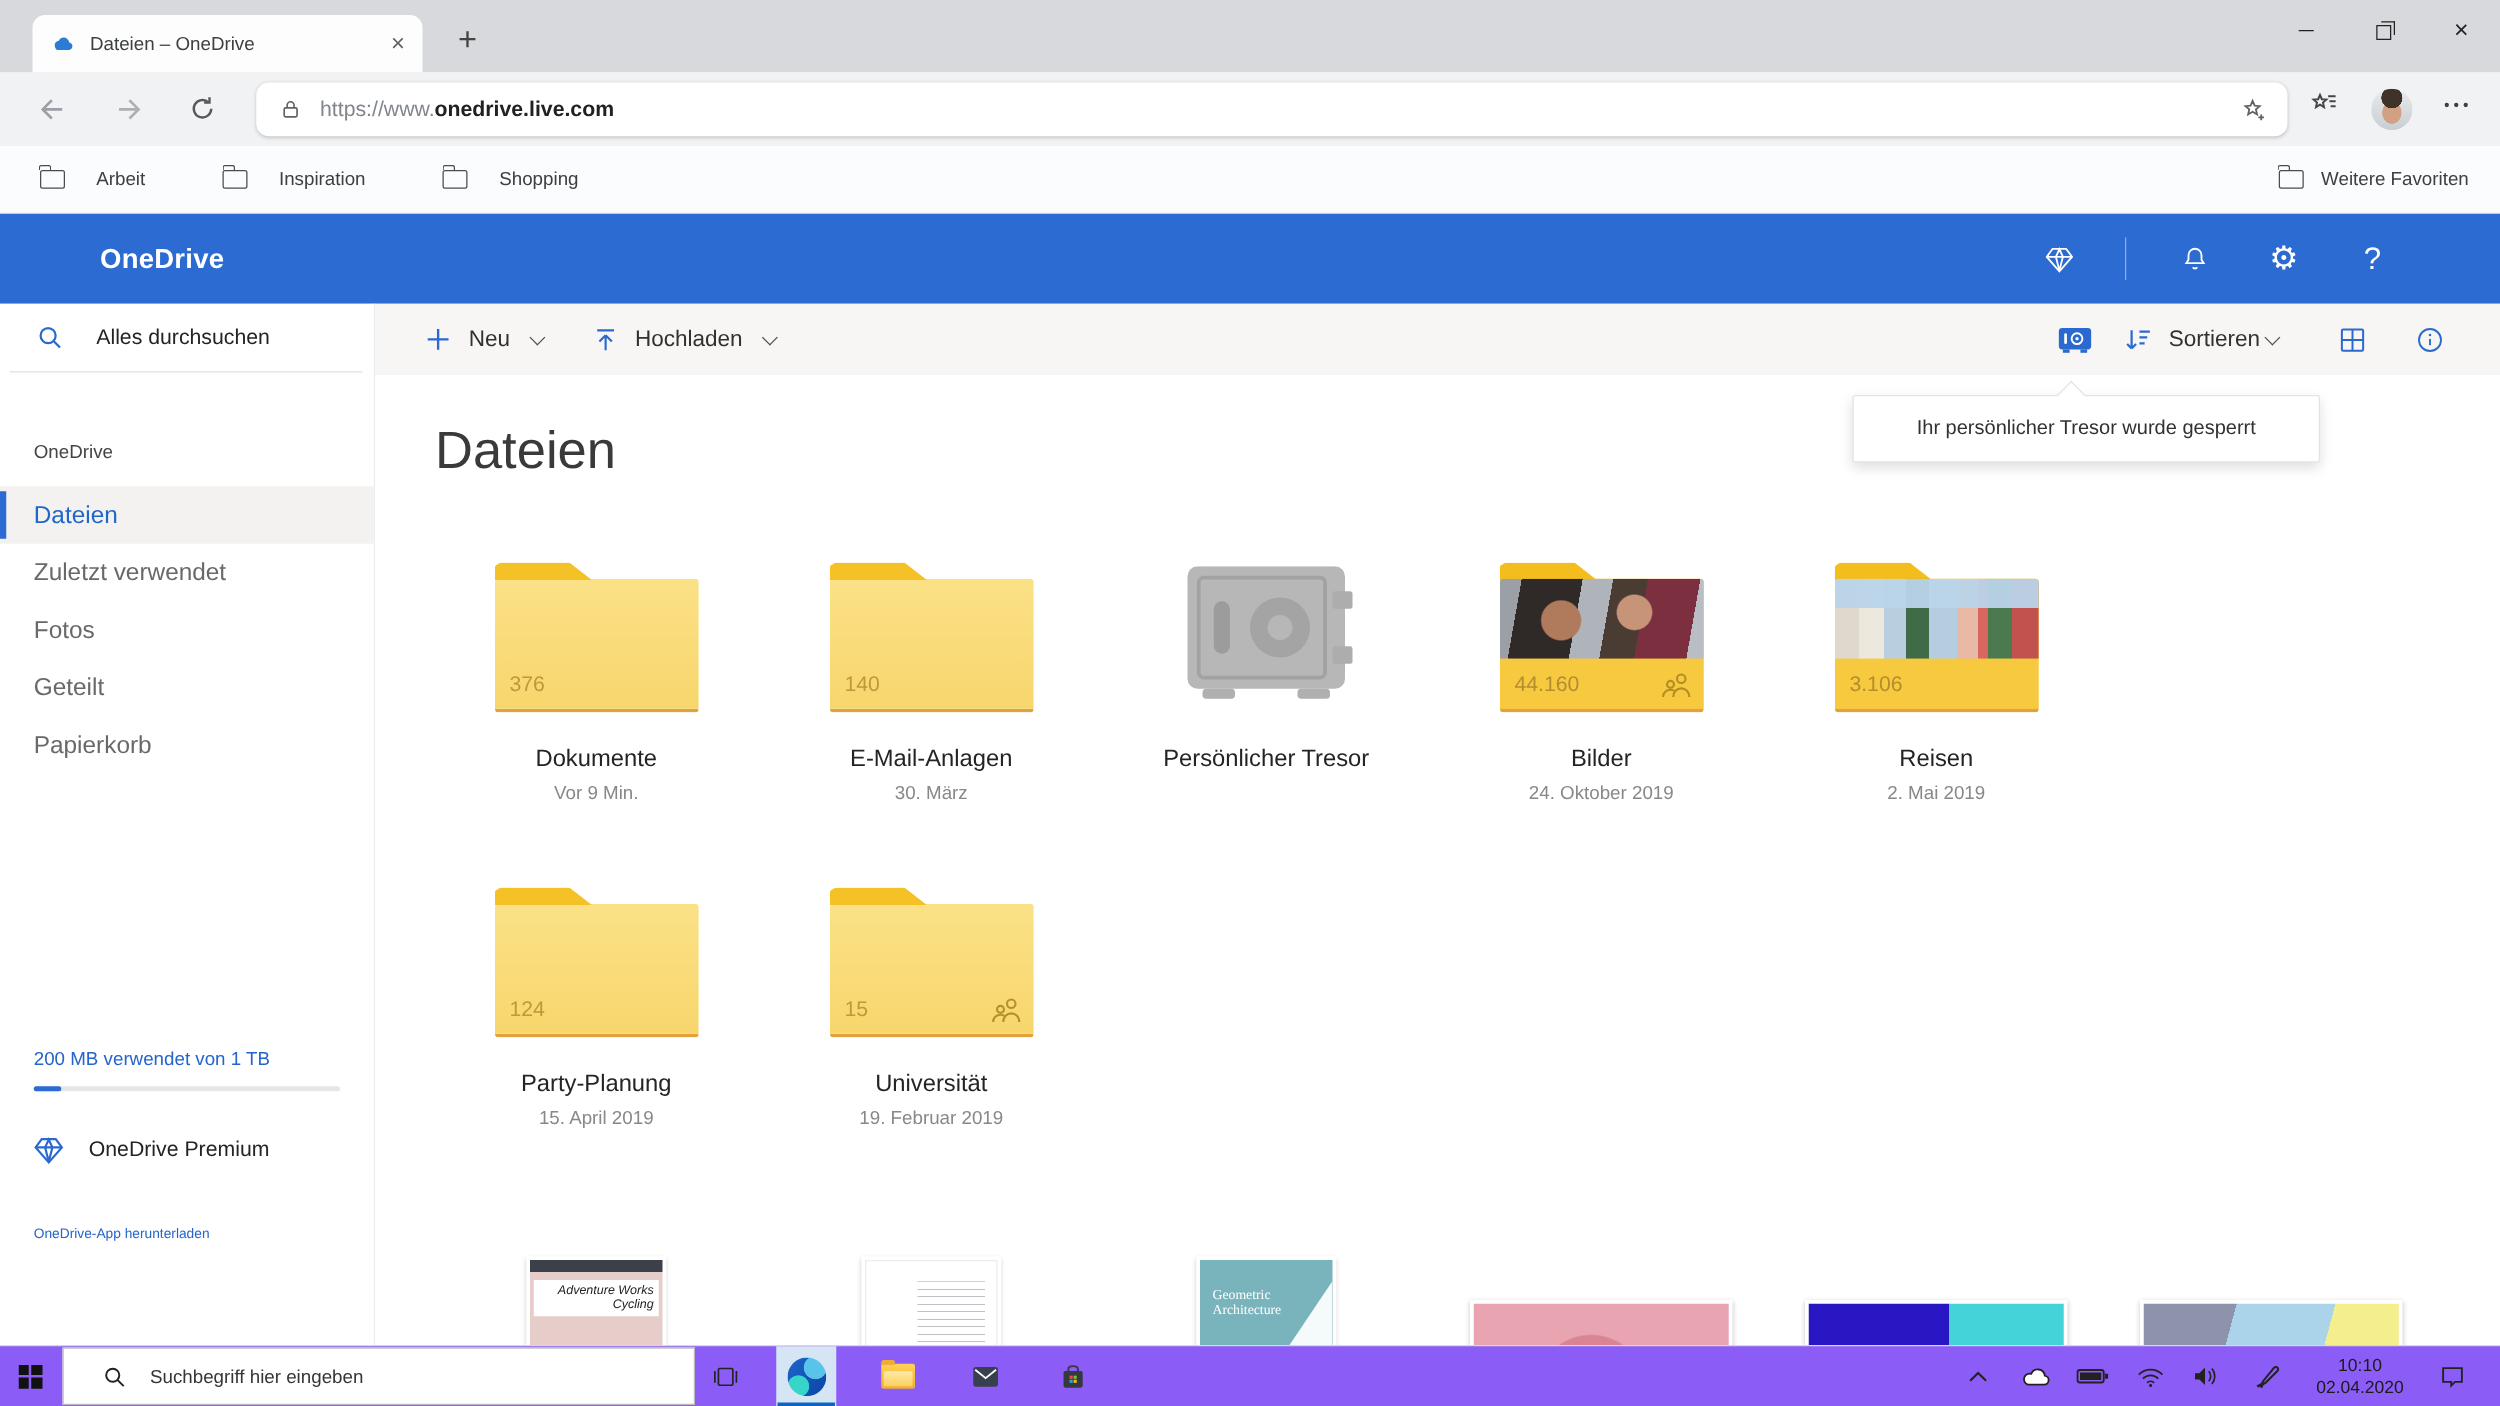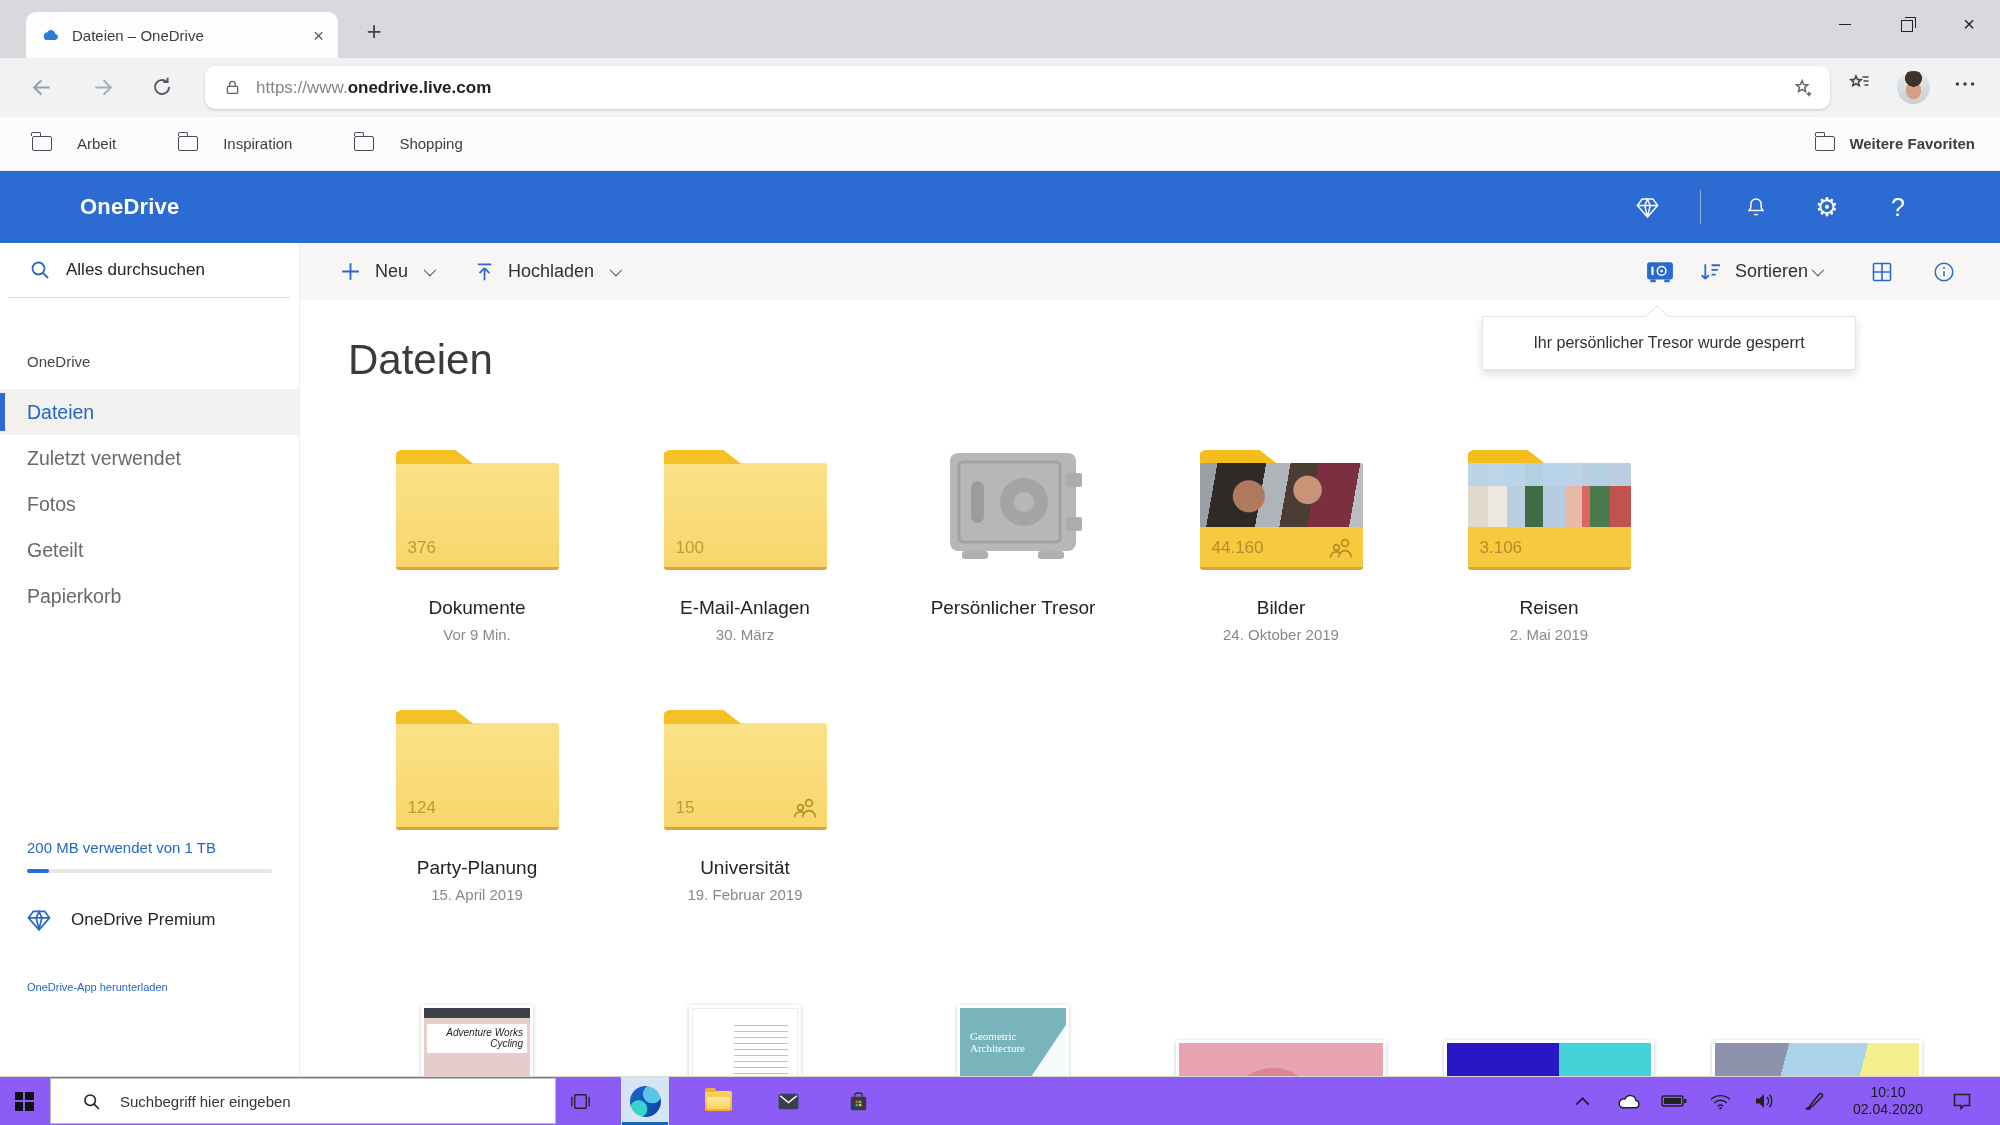--- a/index.html
+++ b/index.html
@@ -35,21 +35,21 @@
   .face{border-radius:50%;background:
         radial-gradient(circle at 50% 22%,#3f3229 0 27%,transparent 28%),
         radial-gradient(ellipse at 50% 58%,#d2a184 0 32%,transparent 34%),
         linear-gradient(#e9ebed,#c9ced2);}
   .bookmarksbar{position:absolute;left:0;top:117px;width:2000px;height:54px;background:#fbfcfd;
                 border-bottom:1px solid #ececec;display:flex;align-items:center;box-sizing:border-box;}
   .bm-item{display:flex;align-items:center;gap:25px;margin-left:32px;font-size:15px;color:#3c4043;}
   .bm-folder{width:18px;height:13px;border:1.6px solid #494c50;border-radius:2px;position:relative;}
   .bm-folder::before{content:'';position:absolute;top:-5px;left:-1.6px;width:8px;height:3px;
       border:1.6px solid #494c50;border-bottom:none;border-radius:2px 2px 0 0;}
-  .bm-right{position:absolute;right:25px;display:flex;align-items:center;gap:14px;font-size:15px;color:#3c4043;font-weight:bold;}
+  .bm-right{position:absolute;right:25px;display:flex;align-items:center;gap:14px;font-size:15px;color:#3c4043;}
 
   
   .odheader{position:absolute;left:0;top:171px;width:2000px;height:72px;background:#2b6bd2;}
   .waffle{position:absolute;left:15px;top:196px;display:grid;grid-template-columns:repeat(3,4.5px);
           grid-auto-rows:4.5px;gap:3.5px;}
   .waffle span{background:#fff;border-radius:50%;}
   .odlogo{position:absolute;left:80px;top:0;height:72px;display:flex;align-items:center;
           font-size:22px;font-weight:700;color:#fff;letter-spacing:.2px;}
   .odh-icon{position:absolute;top:0;height:72px;display:flex;align-items:center;justify-content:center;}
   .odh-divider{position:absolute;left:1700px;top:19px;width:1px;height:34px;background:rgba(255,255,255,.45);}
@@ -71,21 +71,21 @@
            border:1px solid #e4e4e4;border-radius:2px;box-shadow:0 4px 10px rgba(0,0,0,.13);
            display:flex;align-items:center;justify-content:center;font-size:16px;color:#323130;}
   .tooltip::before{content:'';position:absolute;left:166px;top:-9px;width:15px;height:15px;background:#fff;
            border-left:1px solid #e4e4e4;border-top:1px solid #e4e4e4;transform:rotate(45deg);}
 
   
   .sidebar{position:absolute;left:0;top:243px;width:300px;height:833px;background:#fff;
            border-right:1px solid #ededed;box-sizing:border-box;}
   .side-search{position:absolute;left:0;top:10px;width:100%;height:34px;display:flex;align-items:center;}
   .side-search svg{margin-left:28px;}
-  .side-search input{border:none;outline:none;background:transparent;margin-left:12px;font-size:17px;
+  .side-search input{border:none;outline:none;background:transparent;margin-left:23px;font-size:17px;
            font-family:inherit;color:#252423;width:190px;}
   .side-search input::placeholder{color:#252423;opacity:1;}
   .side-divider{position:absolute;left:8px;top:54px;width:282px;height:1px;background:#e1dfdd;}
   .side-section{position:absolute;left:27px;top:110px;font-size:15px;color:#444;}
   .side-list{position:absolute;left:0;top:146px;width:100%;}
   .side-item{height:46px;display:flex;align-items:center;padding-left:27px;font-size:19.5px;color:#696969;
              position:relative;}
   .side-item.sel{background:#f3f2f1;color:#2166c9;}
   .side-item.sel::before{content:'';position:absolute;left:0;top:4px;bottom:4px;width:5px;background:#2b6bd2;}
   .storage-link{position:absolute;left:27px;top:596px;font-size:15px;color:#2465cc;}
@@ -410,21 +410,21 @@
         <div class="folder">
             <div class="folder-tab"></div>
           <span class="folder-count">376</span>
         </div>
         <div class="tile-name">Dokumente</div>
         <div class="tile-date">Vor 9 Min.</div>
       </div>
       <div class="tile">
         <div class="folder">
             <div class="folder-tab"></div>
-          <span class="folder-count">100</span>
+          <span class="folder-count">140</span>
         </div>
         <div class="tile-name">E-Mail-Anlagen</div>
         <div class="tile-date">30. März</div>
       </div>
       <div class="tile">
         <div class="vault-wrap">
           <svg width="150" height="114" viewBox="0 0 150 114">
             <rect x="12" y="0" width="126" height="98" rx="8" fill="#b7b7b7"></rect>
             <rect x="21" y="9" width="101" height="80" rx="4" fill="none" stroke="#a2a2a2" stroke-width="3"></rect>
             <rect x="33" y="28" width="13" height="42" rx="6.5" fill="#9c9c9c"></rect>

